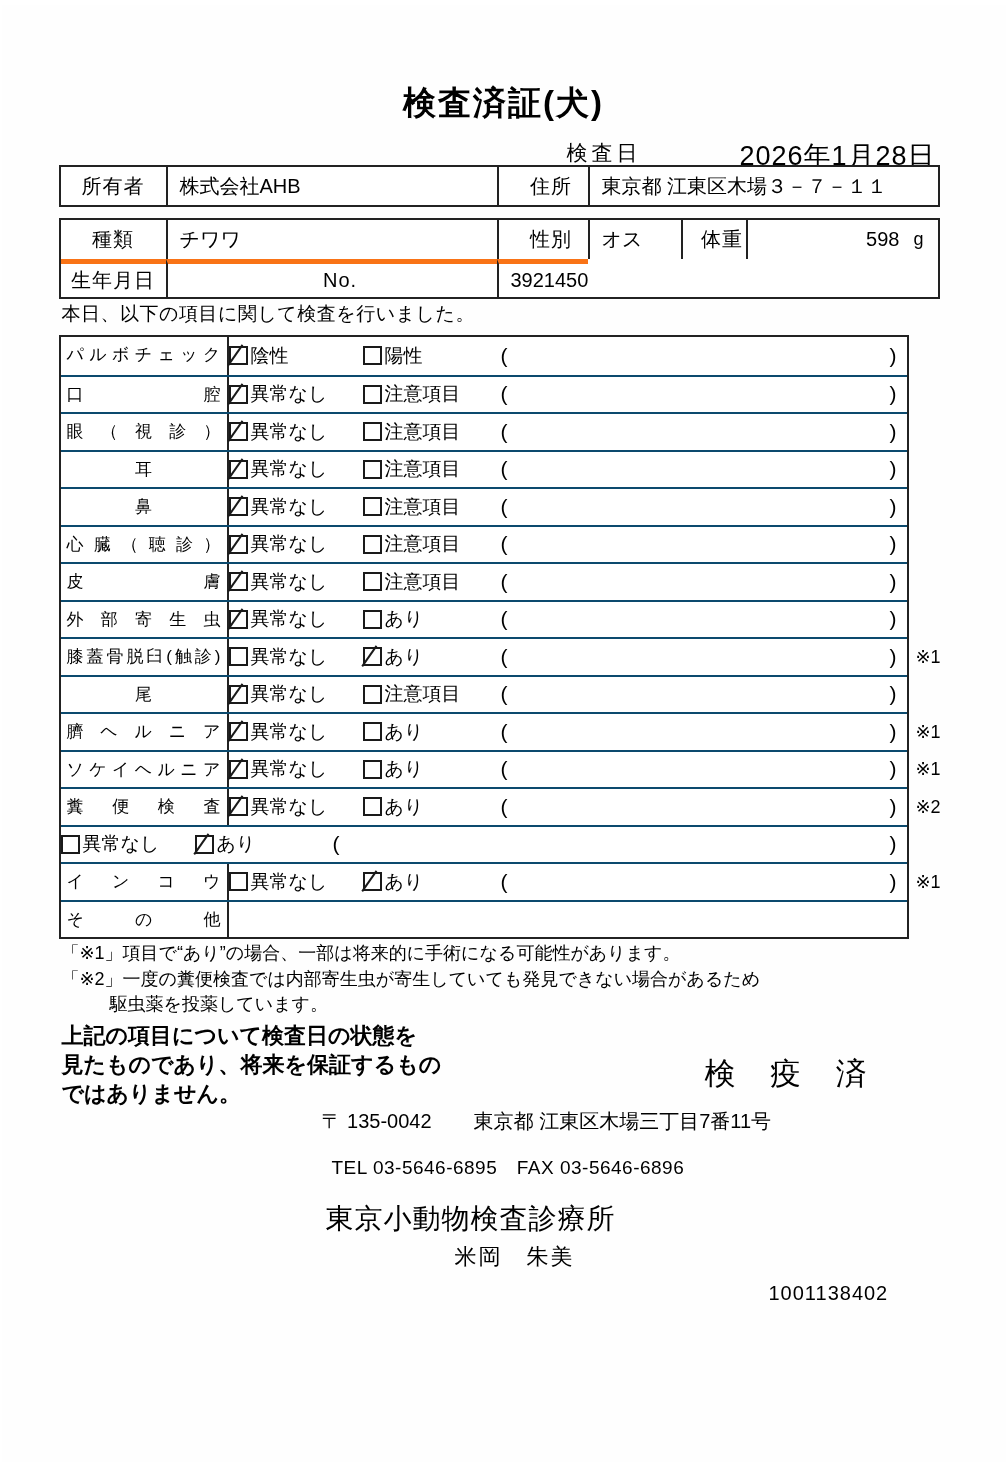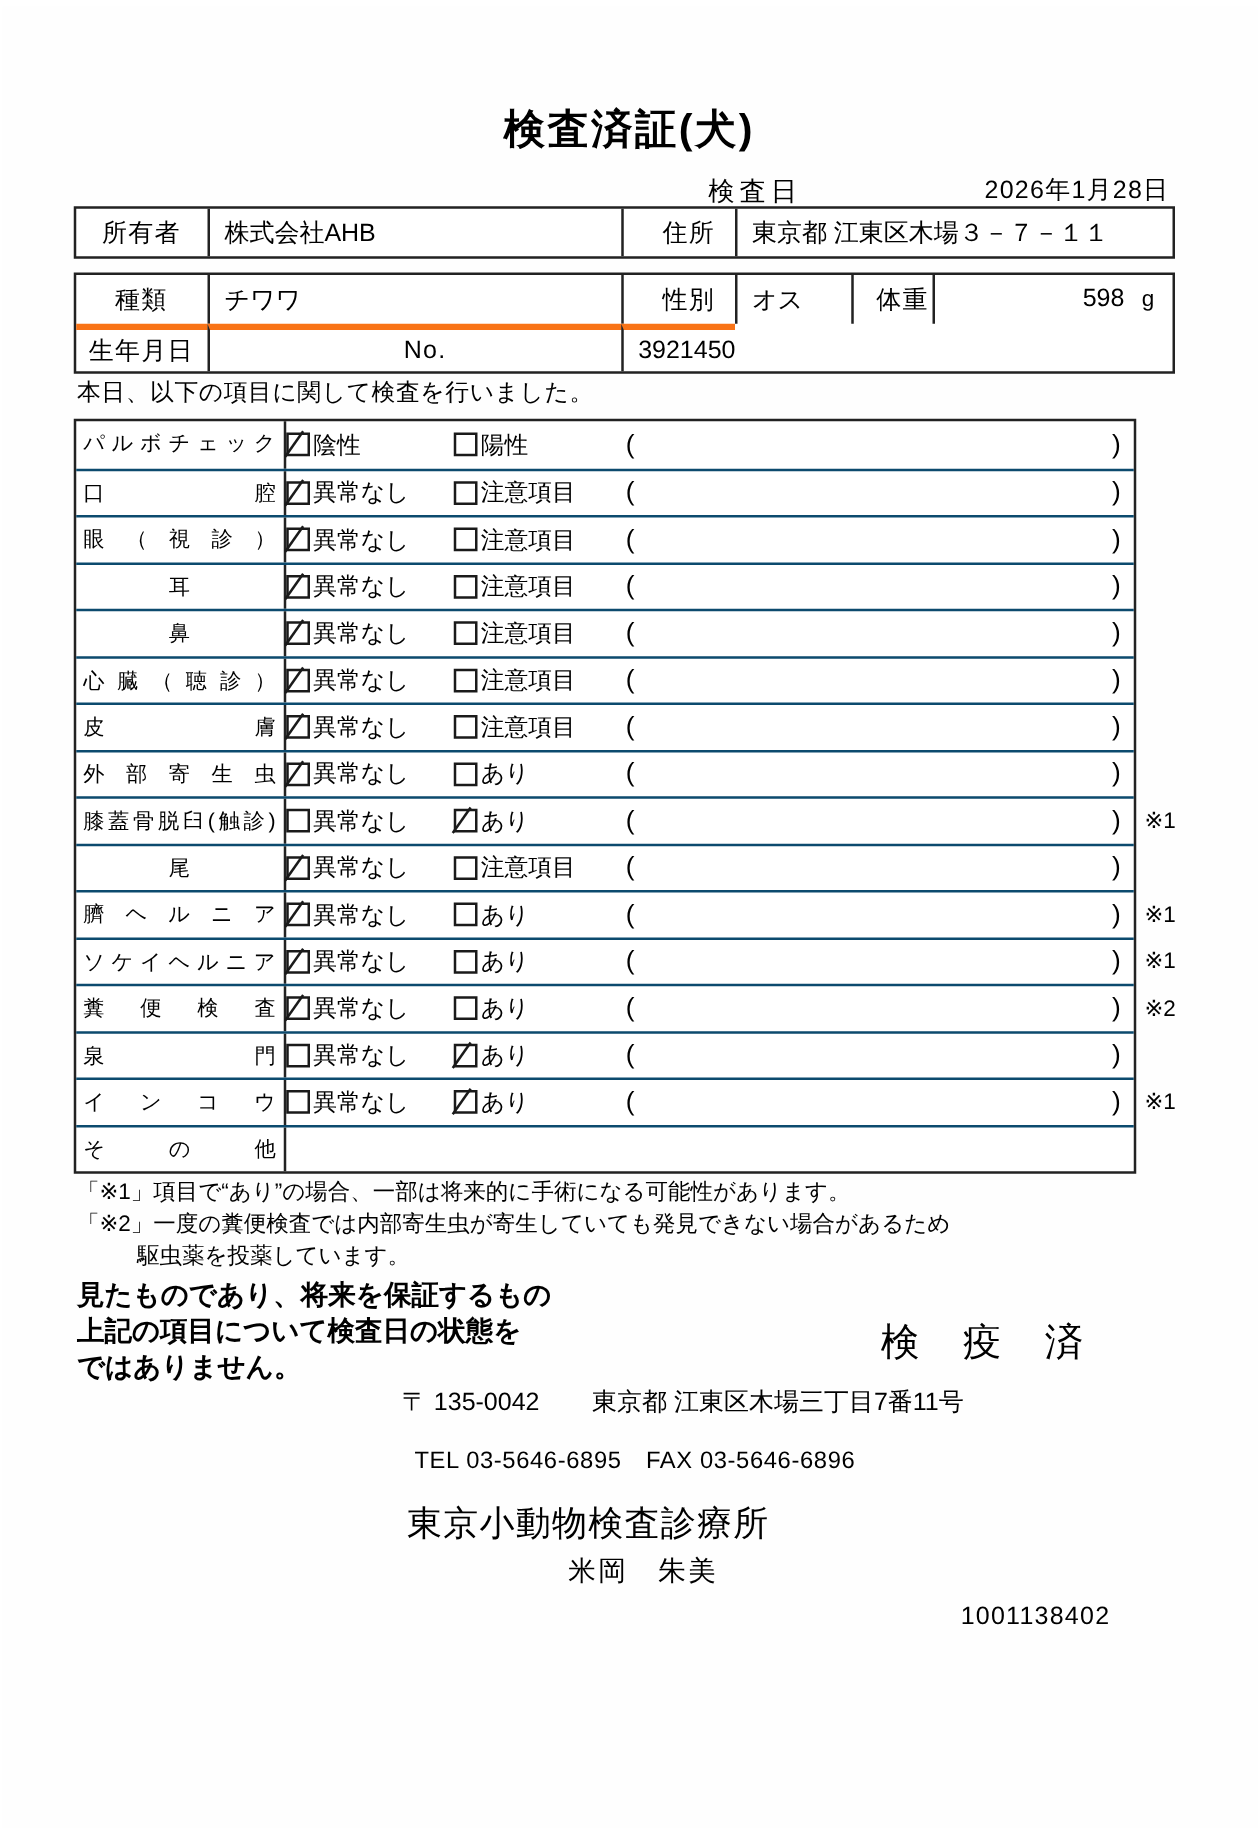--- a/index.html
+++ b/index.html
@@ -6,21 +6,21 @@
   .page {
     position:relative; width:1004px; height:1462px; margin:5px auto;
     background:#fefefe; color:#000000; overflow:hidden;
     font-family:"Liberation Sans","DejaVu Sans",sans-serif;
   }
   .abs { position:absolute; }
 
   
   .title { top:76px; left:0; width:100%; text-align:center; font-size:33px; font-weight:600; letter-spacing:2px; }
   .insp-label { top:134px; left:565px; font-size:21px; font-weight:500; letter-spacing:4px; }
-  .insp-value { top:133px; right:70px; font-size:20px; font-weight:500; letter-spacing:1px; }
+  .insp-value { top:133px; right:70px; font-size:27px; font-weight:500; letter-spacing:1px; }
 
   
   .tbl { box-sizing:border-box; border:2px solid #222; background:#fff; }
   .grid { display:grid; }
   .cell { box-sizing:border-box; display:flex; align-items:center; font-size:20px; font-weight:500; overflow:hidden; white-space:nowrap; }
   .cell.bl { border-left:2px solid #222;padding-left:16px; }
   .cell.bt { border-top:5px solid #f97316; }
   .cell.lab { justify-content:center; letter-spacing:1px; }
   .cell.val { padding-left:12px; }
   .cell.num { justify-content:flex-end; padding-right:14px; }
@@ -342,21 +342,20 @@
             <span>あり</span>
           </span>
         <span class="paren">(</span>
           <span class="spacer"></span>
           <span class="paren">)</span>
       </div>
       <div class="rnote">※2</div>
     </div>
 
     <div class="trow">
-      <div class="tlabel" data-align="justify">泉門</div>
       <div class="tcontent">
         <span class="opt o1">
             <span class="cb" data-checked="false"></span>
             <span>異常なし</span>
           </span>
         <span class="opt o2">
             <span class="cb" data-checked="true"></span>
             <span>あり</span>
           </span>
         <span class="paren">(</span>
@@ -389,22 +388,22 @@
       <div class="tcontent"></div>
     </div>
 
   </div>
 
   <div class="abs fn fn1">「※1」項目で“あり”の場合、一部は将来的に手術になる可能性があります。</div>
   <div class="abs fn fn2">「※2」一度の糞便検査では内部寄生虫が寄生していても発見できない場合があるため</div>
   <div class="abs fn fn3">駆虫薬を投薬しています。</div>
 
   <div class="abs disclaimer">
+    <div>上記の項目について検査日の状態を</div>
     <div>見たものであり、将来を保証するもの</div>
-    <div>上記の項目について検査日の状態を</div>
     <div>ではありません。</div>
   </div>
   <div class="abs stamp">検 疫 済</div>
 
   <div class="abs postal">
     <span>〒 135-0042</span>
       <span class="gap"></span>
       <span>東京都 江東区木場三丁目7番11号</span>
   </div>
   <div class="abs telfax">TEL 03-5646-6895　FAX 03-5646-6896</div>

